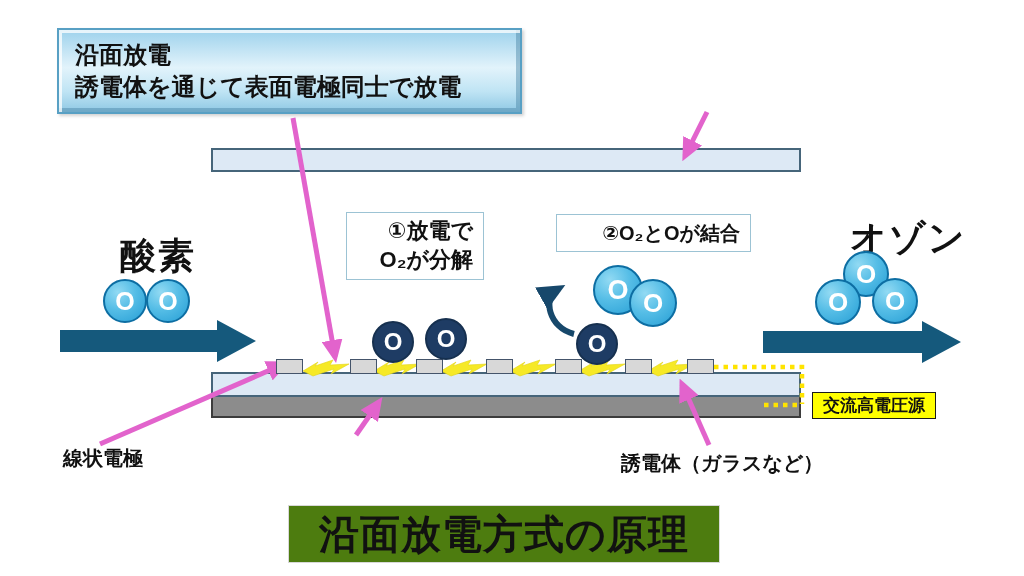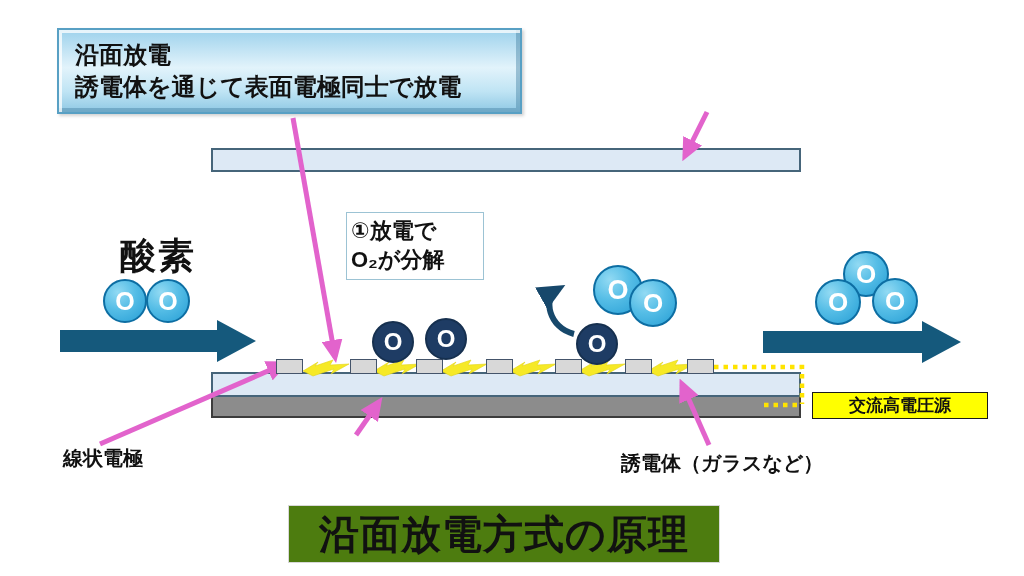--- a/index.html
+++ b/index.html
@@ -29,24 +29,24 @@
   .atom{border-radius:50%;display:flex;align-items:center;justify-content:center;
         font-weight:bold;color:#fff;box-sizing:border-box;}
   .atom-light{background:radial-gradient(circle at 32% 28%, #92daf3 0%, #55bde6 45%, #269ed5 100%);
         border:2.5px solid #0d6ea3;}
   .atom-dark{background:#1e3c64;border:2px solid #16304f;}
   
   .lbl{white-space:nowrap;}
   .big-word{font-size:36px;font-weight:bold;letter-spacing:2px;margin-left:32px;}
   .part-lbl{font-size:20px;font-weight:600;}
   .step-box{background:#fff;border:1.5px solid #9cc3d4;box-sizing:border-box;
-            display:flex;flex-direction:column;justify-content:center;padding:2px 4px;z-index:6;}
+            display:flex;flex-direction:column;justify-content:center;padding:2px 10px;z-index:6;align-items:flex-end;}
   .step-box .ln{font-weight:bold;font-size:22px;line-height:1.3;white-space:nowrap;}
   .step2-box .ln{font-size:20px;}
-  .power-box{left:812px;top:392px;width:176px;height:27px;background:#ffff00;border:1.5px solid #1a1a1a;
+  .power-box{left:812px;top:392px;width:124px;height:27px;background:#ffff00;border:1.5px solid #1a1a1a;
              box-sizing:border-box;display:flex;align-items:center;justify-content:center;z-index:6;}
   .power-box span{font-size:17px;font-weight:bold;}
   .title-box{left:288px;top:505px;width:430px;height:56px;background:#4d7c0f;border:1px solid #d8d8d8;
              display:flex;align-items:center;justify-content:center;}
   .title-box span{font-size:40px;font-weight:bold;letter-spacing:1px;}
   svg.overlay{position:absolute;left:0;top:0;width:1024px;height:576px;pointer-events:none;z-index:4;}
 </style>
 </head>
 <body>
 
@@ -61,33 +61,37 @@
   <div class="abs plate plate-top"></div>
 
   <div class="abs lbl big-word" style="left:88px;top:232px;">酸素</div>
   <div class="abs atom atom-light" style="left:103px;top:279px;width:44px;height:44px;font-size:25px;">
       <span>O</span>
     </div>
   <div class="abs atom atom-light" style="left:146px;top:279px;width:44px;height:44px;font-size:25px;">
       <span>O</span>
     </div>
 
+  <div class="abs lbl big-word" style="left:818px;top:214px;">オゾン</div>
   <div class="abs atom atom-light" style="left:843px;top:251px;width:46px;height:46px;font-size:26px;">
       <span>O</span>
     </div>
   <div class="abs atom atom-light" style="left:815px;top:279px;width:46px;height:46px;font-size:26px;">
       <span>O</span>
     </div>
   <div class="abs atom atom-light" style="left:872px;top:278px;width:46px;height:46px;font-size:26px;">
       <span>O</span>
     </div>
 
   <div class="abs step-box" style="left:346px;top:212px;width:138px;height:68px;">
     <span class="ln">①放電で</span>
     <span class="ln">O₂が分解</span>
+  </div>
+  <div class="abs step-box step2-box" style="left:556px;top:214px;width:195px;height:38px;">
+    <span class="ln">②O₂とOが結合</span>
   </div>
 
   <div class="abs atom atom-dark" style="left:372px;top:321px;width:42px;height:42px;font-size:24px;z-index:6;">
       <span>O</span>
     </div>
   <div class="abs atom atom-dark" style="left:425px;top:318px;width:42px;height:42px;font-size:24px;z-index:6;">
       <span>O</span>
     </div>
   <div class="abs atom atom-dark" style="left:576px;top:323px;width:42px;height:42px;font-size:24px;z-index:6;">
       <span>O</span>

